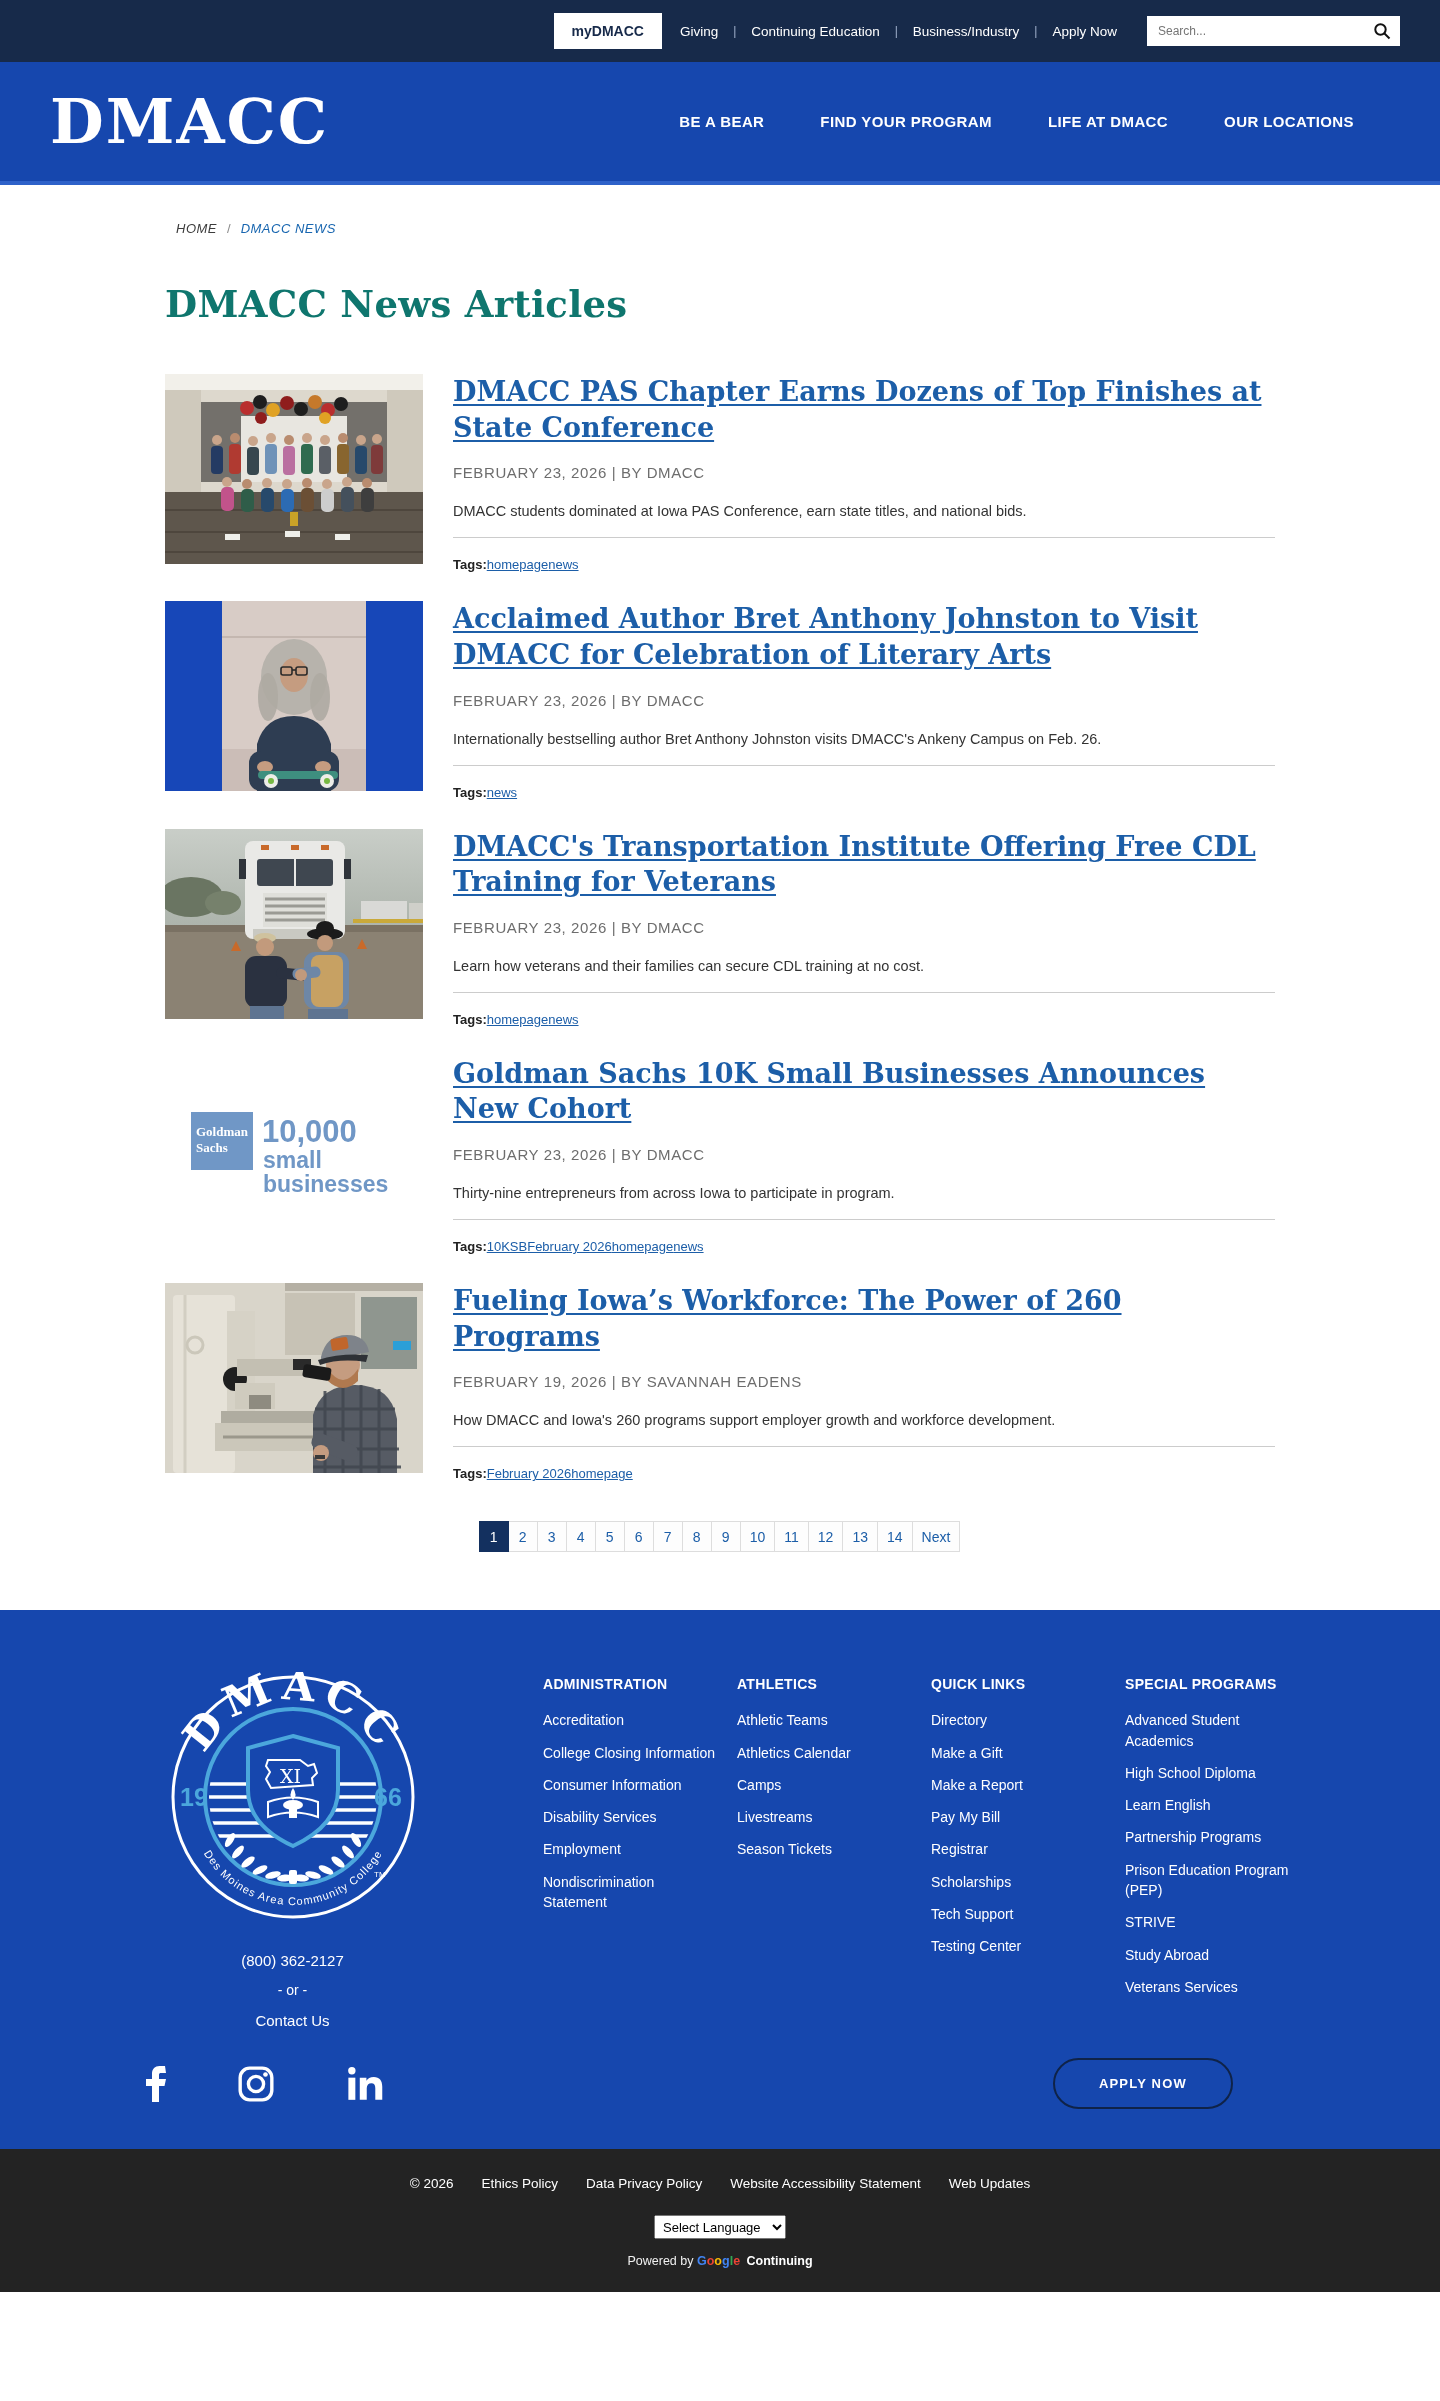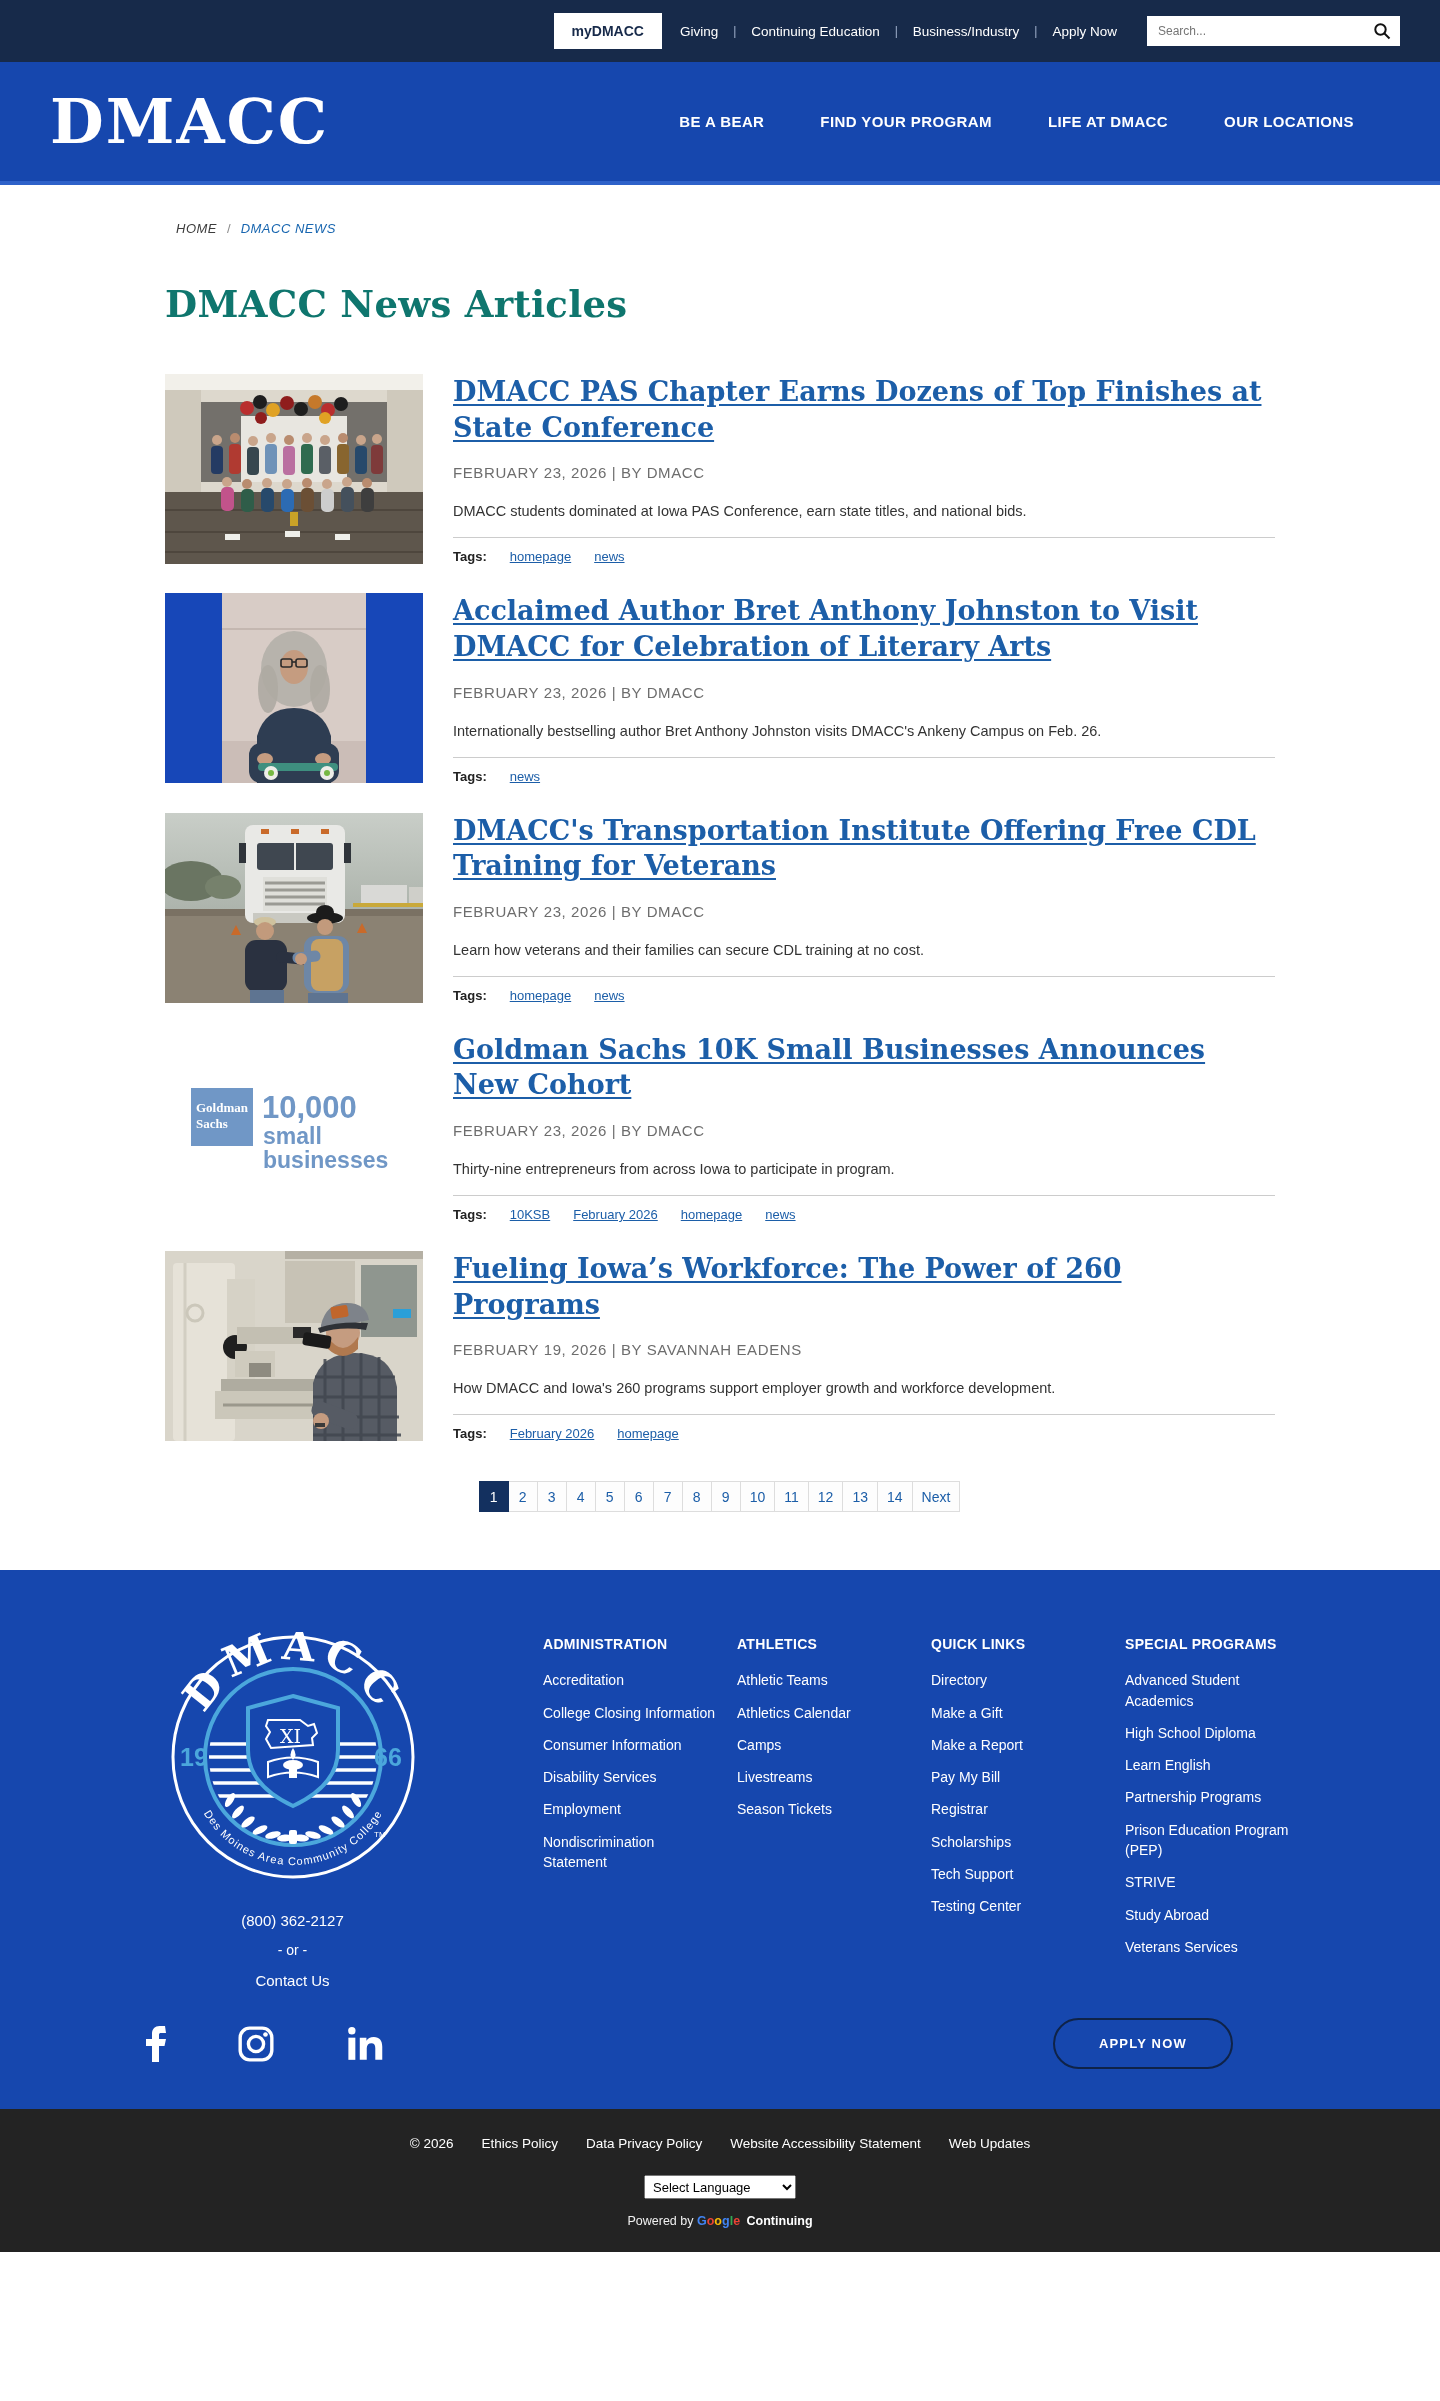--- a/index.html
+++ b/index.html
@@ -73,22 +73,22 @@
     display:inline; font-family:"DejaVu Serif", serif; font-weight:bold;
     font-size:27px; line-height:1.32; color:#1C5EA8;
     text-decoration:underline; text-underline-offset:3px;
   }
   .a-titlewrap { margin:2px 0 0; }
   .a-meta {
     font-size:15px; color:#6d6d6d; letter-spacing:.6px; margin-top:19px;
   }
   .a-desc { font-size:14.5px; color:#333; margin-top:22px; }
   .a-tagsrow {
-    border-top:1px solid #ccc; margin-top:18px; padding-top:11px;
-    display:flex; gap:23px; align-items:baseline; font-size:13px;
+    border-top:1px solid #ccc; margin-top:18px; padding-top:19px;
+    display:flex; gap:0; align-items:baseline; font-size:13px;
   }
   .tags-label { font-weight:bold; color:#222; }
   .tag-link { color:#1C5EA8; font-size:13px; text-decoration:underline; }
 
   
   .pagination { display:flex; justify-content:center; margin-top:40px; padding-bottom:58px; }
   .page-box {
     min-width:30px; height:31px; border:1px solid #ddd; margin-left:-1px;
     display:flex; align-items:center; justify-content:center;
     font-size:14px; color:#1C5EA8; text-decoration:none; padding:0 9px;
@@ -122,21 +122,21 @@
     font-family:"Liberation Sans", sans-serif;
   }
 
   
   .bottombar { background:#232323; color:#fff; text-align:center; padding:27px 0 24px; }
   .bb-links { display:flex; justify-content:center; align-items:center; gap:28px; font-size:13.5px; }
   .bb-copy { color:#fff; }
   .bb-link { color:#fff; text-decoration:none; }
   .bb-lang { margin-top:24px; }
   .bb-lang select {
-    font-size:13px; width:152px; padding:2px 4px; height:24px;
+    font-size:13px; width:132px; padding:2px 4px; height:24px;
     font-family:"Liberation Sans", sans-serif;
   }
   .powered { margin-top:15px; font-size:12.5px; color:#f0f0f0; }
   .g-letter { font-weight:bold; }
   .translate-word { font-weight:bold; color:#fff; margin-left:3px; }
 </style>
 </head>
 <body>
 
 <svg width="0" height="0" style="position:absolute" aria-hidden="true">

